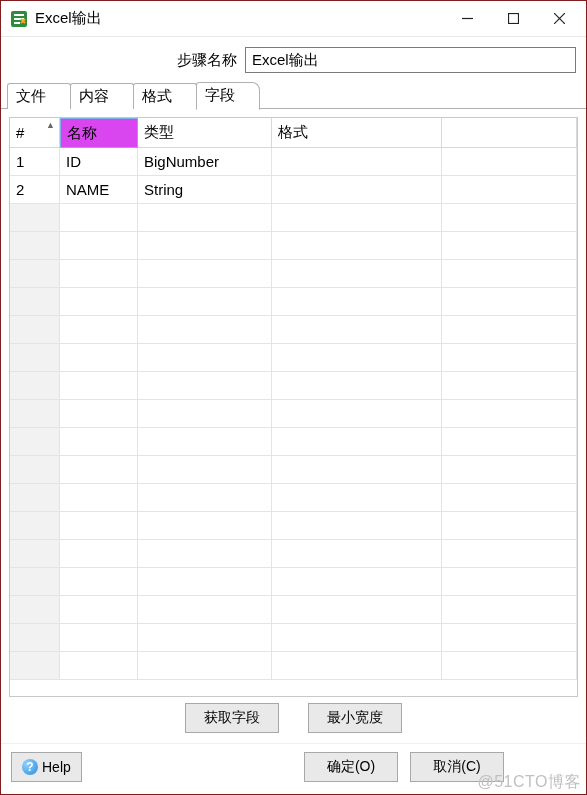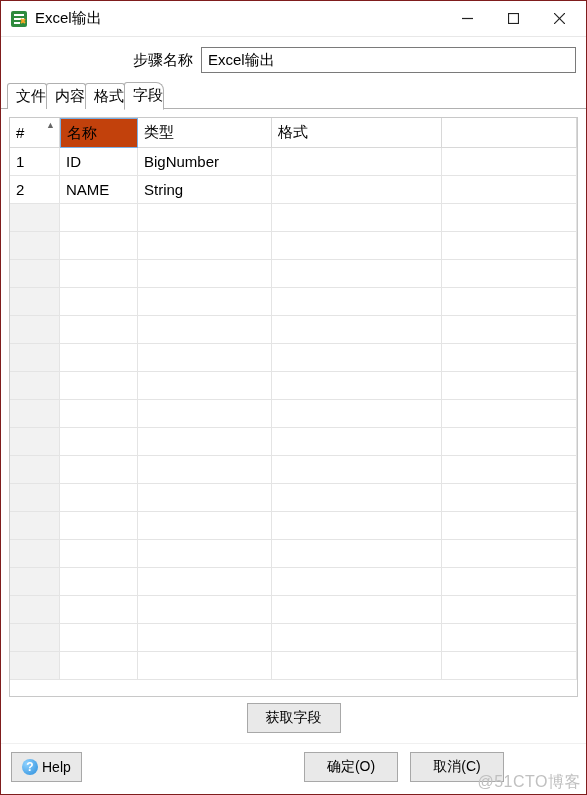--- a/index.html
+++ b/index.html
@@ -66,20 +66,21 @@
       width: 11px;
       height: 11px;
       stroke: #222;
       stroke-width: 1.2;
       fill: none;
     }
     .form-row {
       display: flex;
       align-items: center;
       padding: 10px 10px 8px 10px;
+      margin-left: 44px;
     }
     .form-row .label {
       width: 190px;
       text-align: right;
       padding-right: 8px;
       font-size: 15px;
       color: #000;
     }
     .form-row input[type="text"] {
       flex: 1;
@@ -101,21 +102,21 @@
       content: "";
       position: absolute;
       left: 0;
       right: 0;
       bottom: 0;
       height: 1px;
       background: #b0b0b0;
       z-index: 0;
     }
     .tab {
-      padding: 3px 0 3px 8px;
+      padding: 3px 24px 3px 8px;
       font-size: 15px;
       color: #000;
       border: 1px solid transparent;
       border-bottom: none;
       position: relative;
       z-index: 1;
       cursor: default;
       border-radius: 3px 3px 0 0;
       margin-right: -1px;
     }
@@ -154,21 +155,21 @@
       border-right: 1px solid #d8d8d8;
       border-bottom: 1px solid #d8d8d8;
       display: flex;
       align-items: center;
       padding: 0 6px;
       font-size: 15px;
       color: #000;
       position: relative;
     }
     .grid-header .cell.selected {
-      background: #c2410c;
+      background: #d946ef;
       border: 1px solid #7ab0e6;
     }
     .grid-header .sort-indicator {
       position: absolute;
       right: 4px;
       top: 2px;
       font-size: 9px;
       color: #666;
     }
     .grid-rows {
@@ -451,20 +452,21 @@
             <div class="cell c0 rownum"></div>
             <div class="cell c1"></div>
             <div class="cell c2"></div>
             <div class="cell c3"></div>
             <div class="cell c4"></div>
           </div>
       </div>
     </div>
     <div class="mid-btn-row">
       <button class="btn">获取字段</button>
+      <button class="btn">最小宽度</button>
     </div>
   </div>
 
   <div class="bottom-btn-row">
     <button class="btn help">
       <span class="help-icon">?</span>
       <span>Help</span>
     </button>
     <span class="spacer"></span>
     <button class="btn">确定(O)</button>

